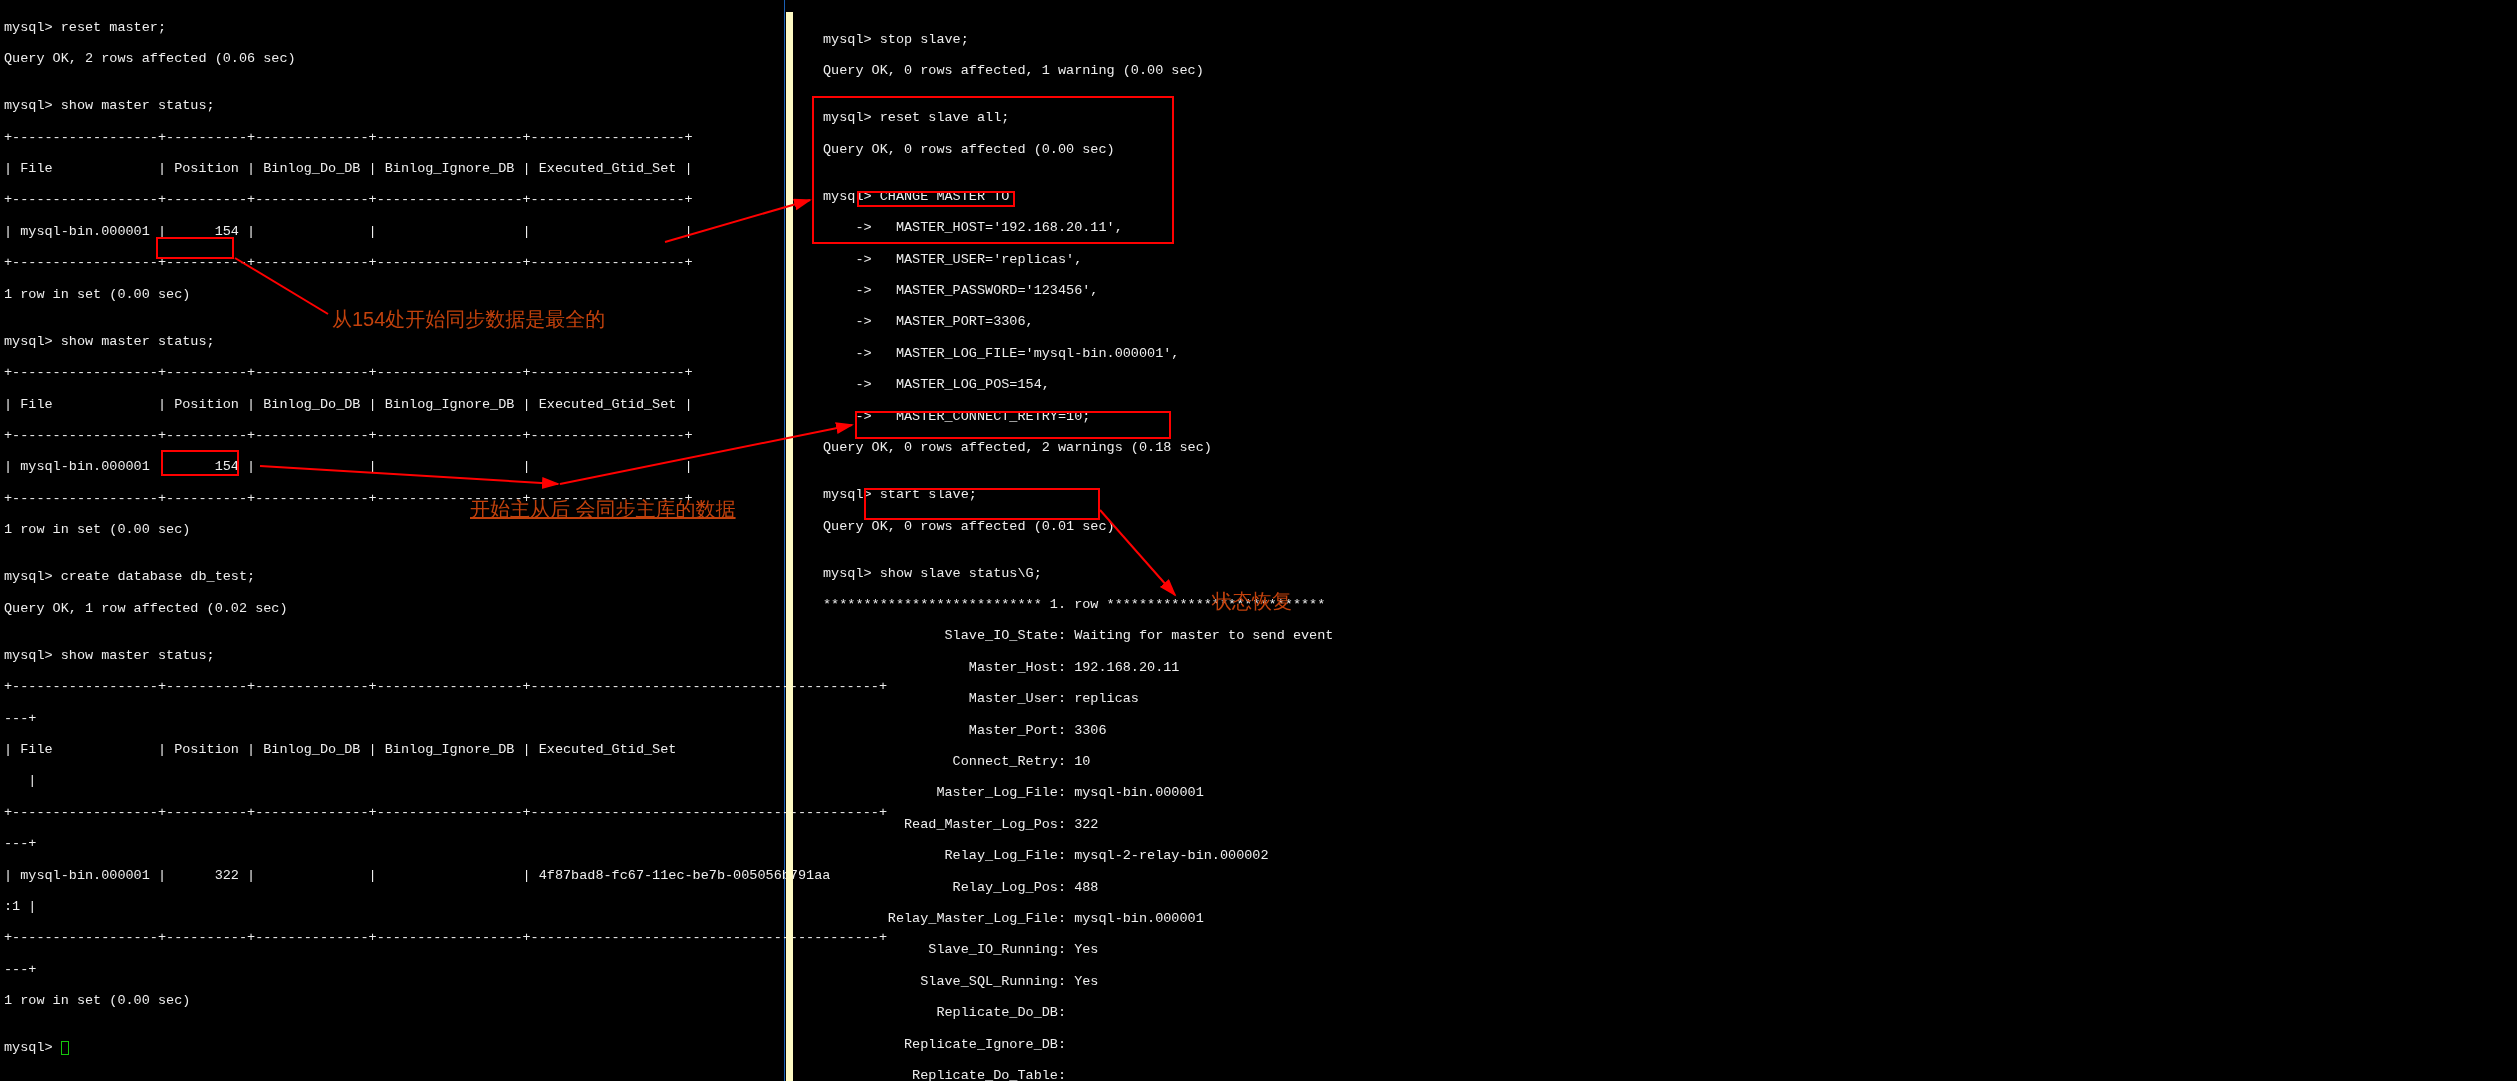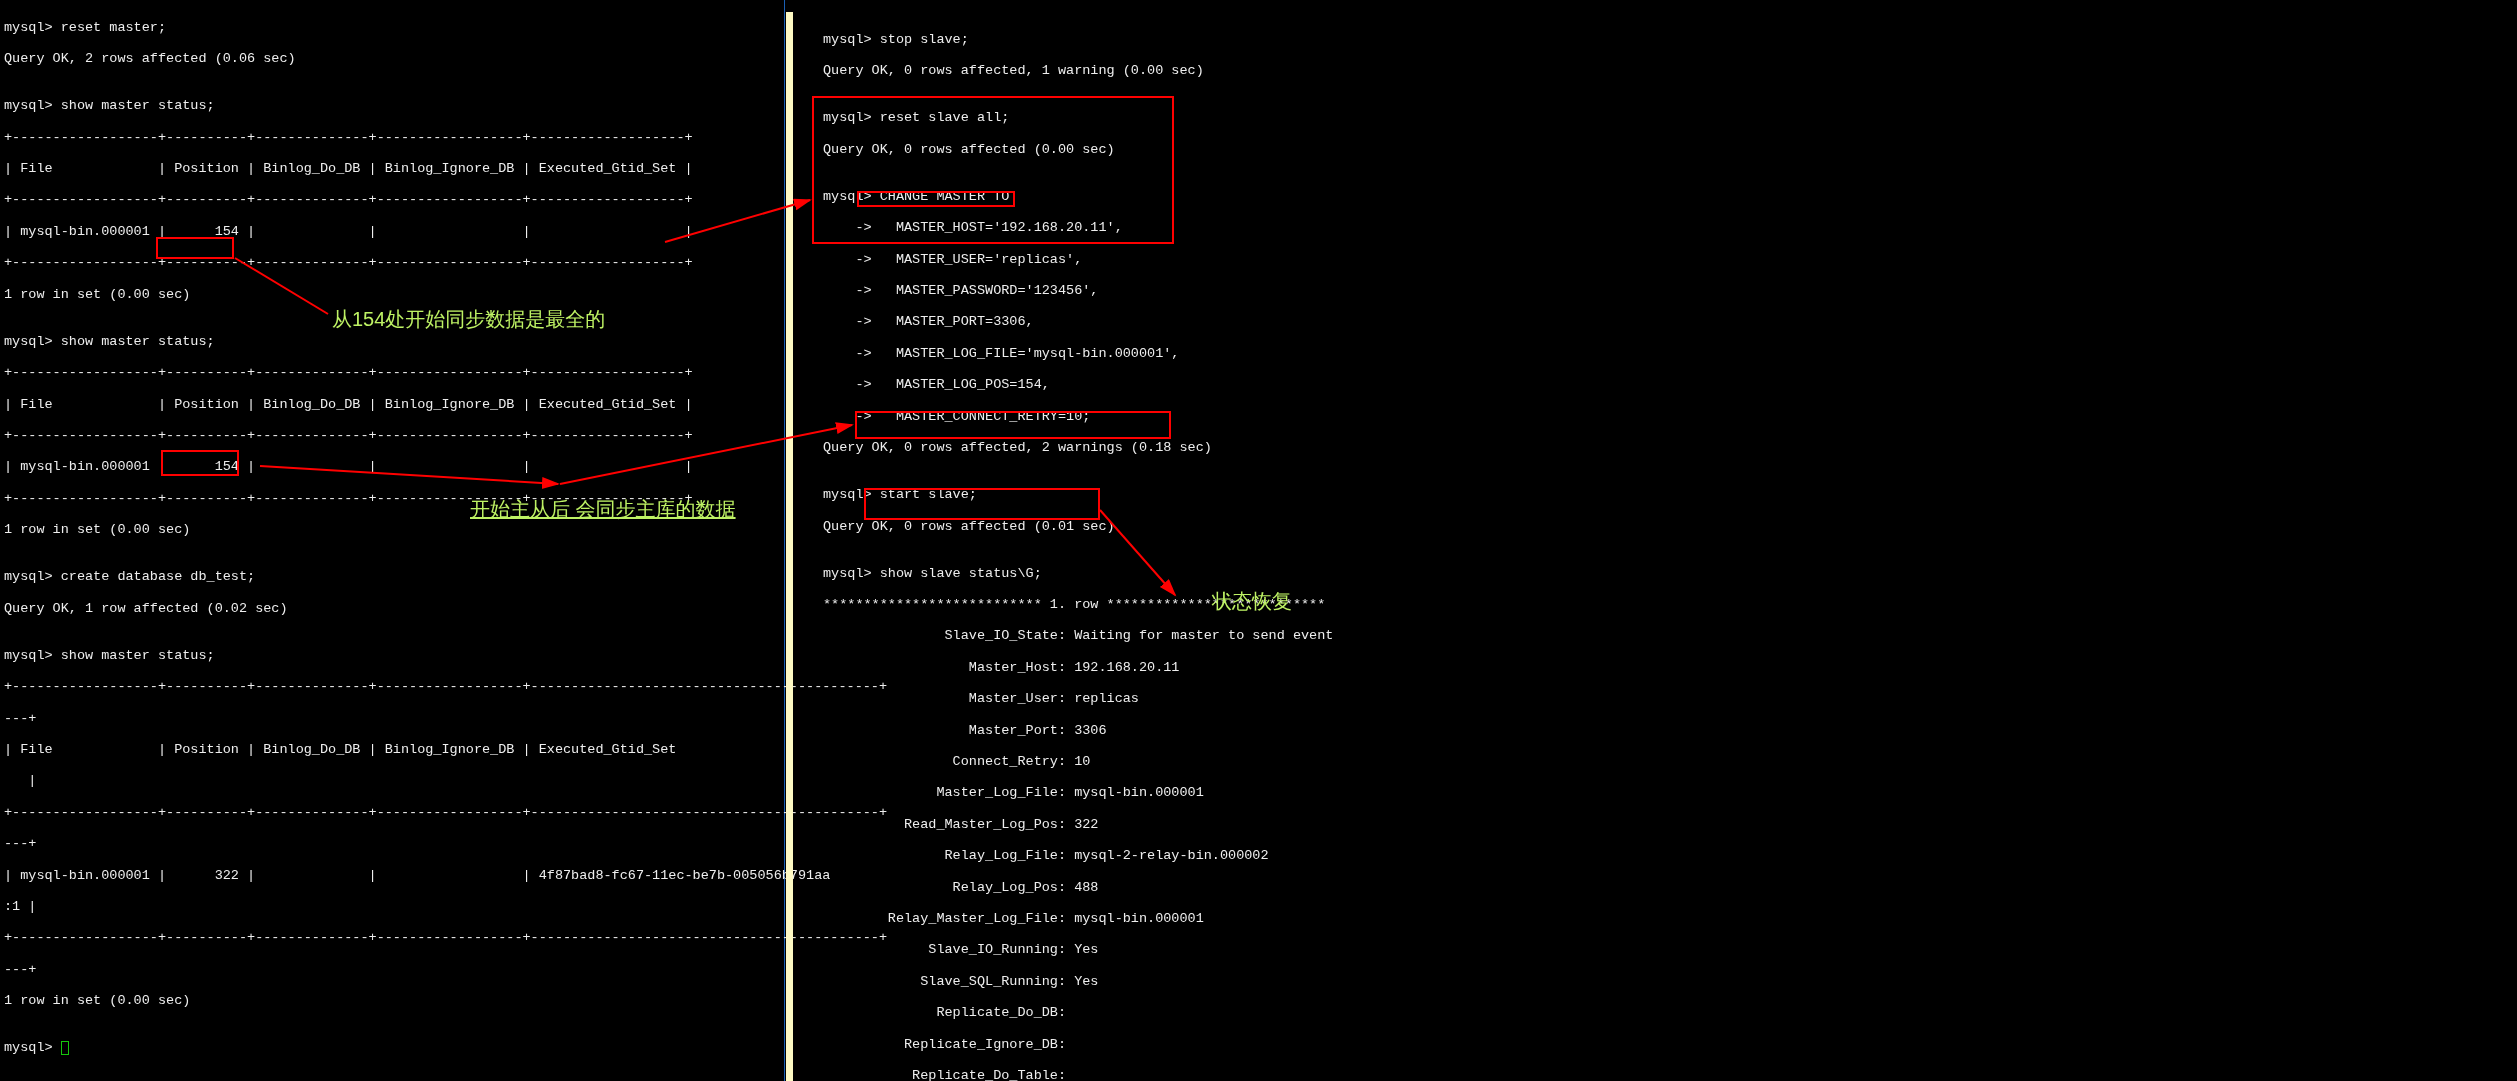--- a/index.html
+++ b/index.html
@@ -17,21 +17,21 @@
   }
   .panel {
     position: absolute;
     top: 0;
     bottom: 0;
     padding: 4px 0 0 4px;
   }
   .left { left: 0; width: 785px; border-right: 1px solid #1a5fb4; }
   .right { left: 786px; right: 0; padding-left: 30px; border-left: 7px solid #fef9c3; margin-top: 12px; }
   .white  { color: #eee; }
-  .anno   { color: #bef264; font-family: "Microsoft YaHei", sans-serif; font-size: 20px; line-height: 22px; white-space: normal; }
+  .anno   { color: #c2410c; font-family: "Microsoft YaHei", sans-serif; font-size: 20px; line-height: 22px; white-space: normal; }
   .hl-box { position: absolute; border: 2px solid #ff0000; pointer-events: none; }
   .cursor { display: inline-block; width: 8px; height: 14px; border: 1px solid #16c60c; vertical-align: middle; }
   svg.arrow { position: absolute; overflow: visible; pointer-events: none; }
 </style>
 </head>
 <body>
 
 
 
 

